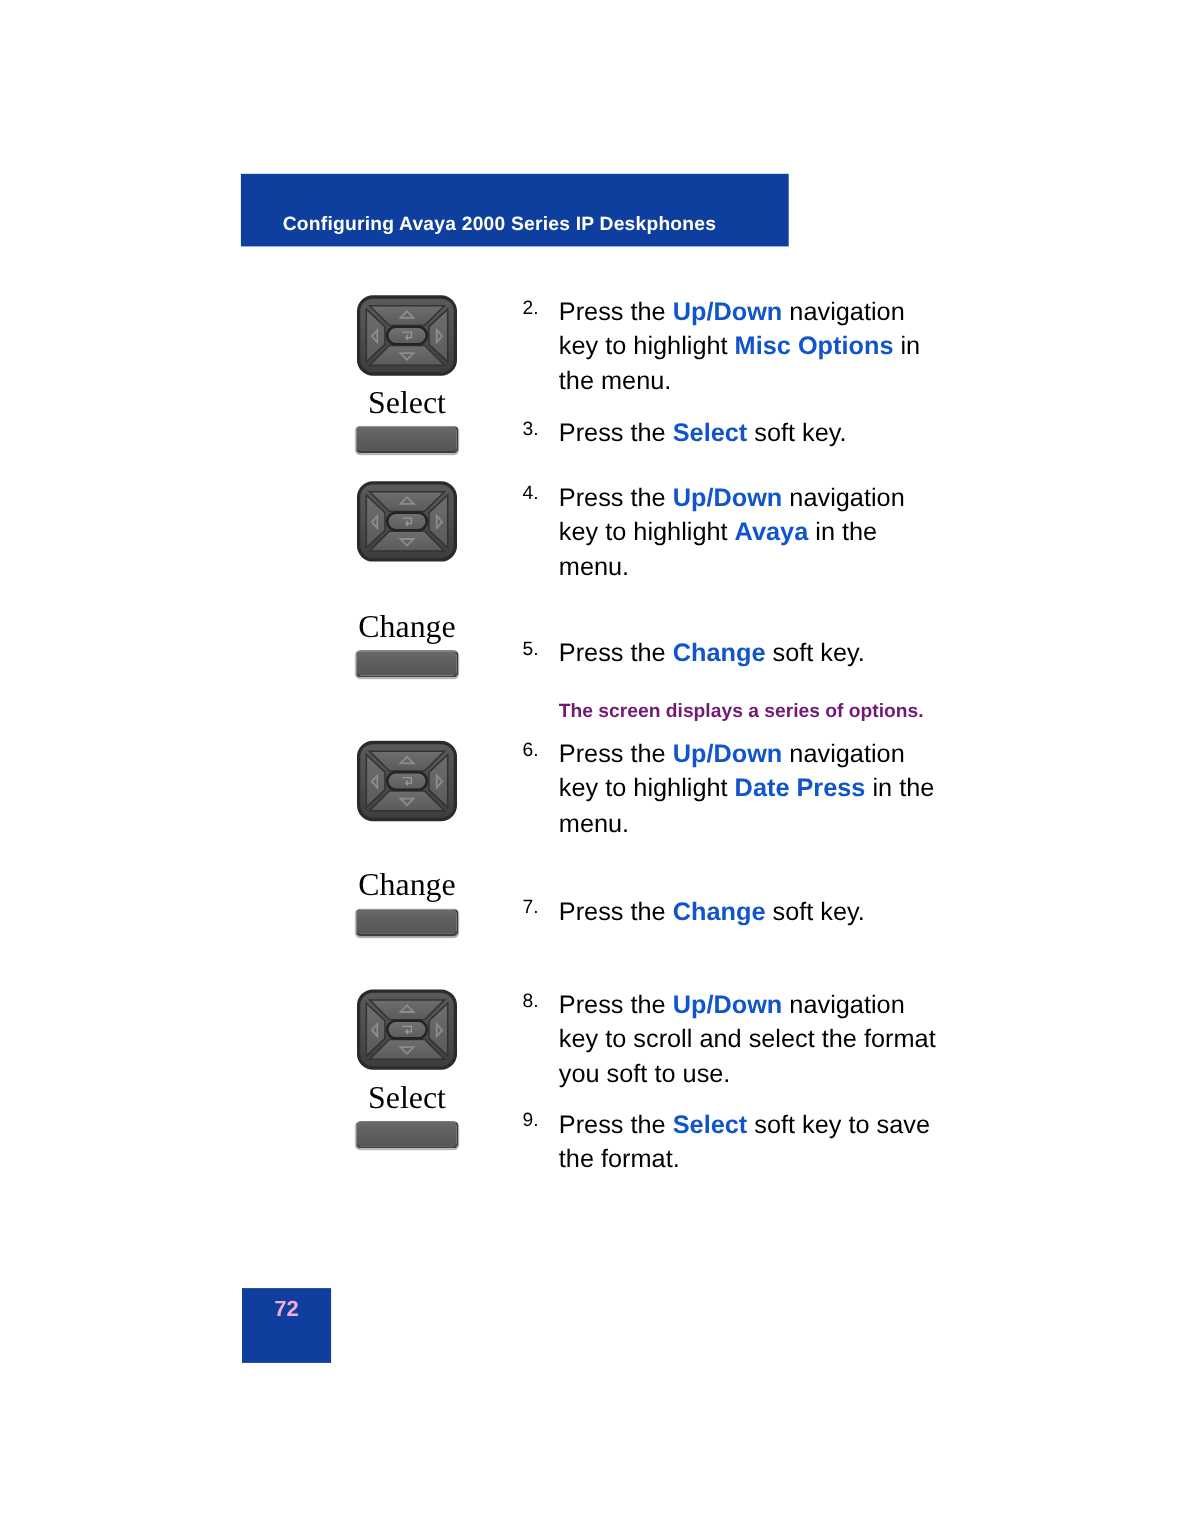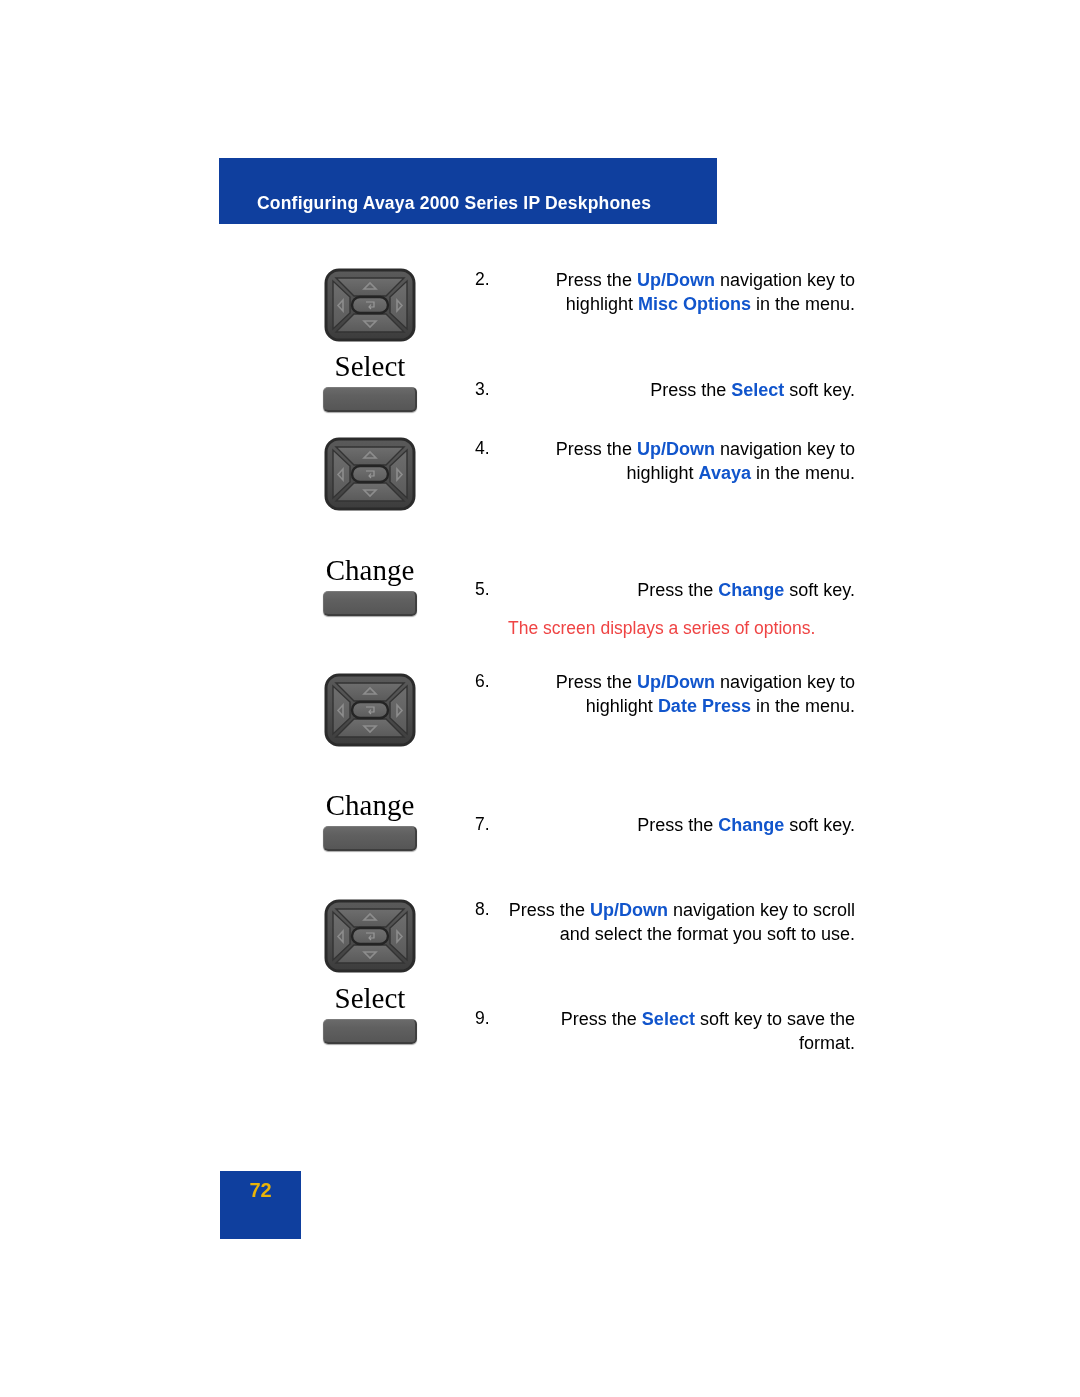--- a/index.html
+++ b/index.html
@@ -97,31 +97,31 @@
   }
   .step-num {
     width: 33px;
     flex: 0 0 33px;
     font-size: 17.5px;
     color: #000000;
     line-height: 1.36;
   }
   .step-text {
     flex: 1 1 auto;
-    font-size: 18px;
+    font-size: 23px;
     color: #000000;
     line-height: 1.36;
-    text-align: right;
   }
   .step-note {
     margin-left: 33px;
-    margin-top: 15px;
+    margin-top: 26px;
     font-size: 17.5px;
-    color: #ef4444;
+    color: #701a75;
     line-height: 1.36;
+    font-weight: bold;
   }
   .em {
     color: #1155cc;
     font-weight: bold;
   }
 
   
   #page-number-box {
     position: absolute;
     left: 220px;
@@ -129,21 +129,21 @@
     width: 81px;
     height: 68px;
     background: #0f3f9e;
   }
   #page-number {
     position: absolute;
     top: 8px;
     left: 0;
     width: 100%;
     text-align: center;
-    color: #eab308;
+    color: #f9a8d4;
     font-family: "Liberation Sans", sans-serif;
     font-weight: bold;
     font-size: 20px;
   }
 </style>
 </head>
 <body>
 
 <div id="header-banner">
   <div id="header-title">Configuring Avaya 2000 Series IP Deskphones</div>

